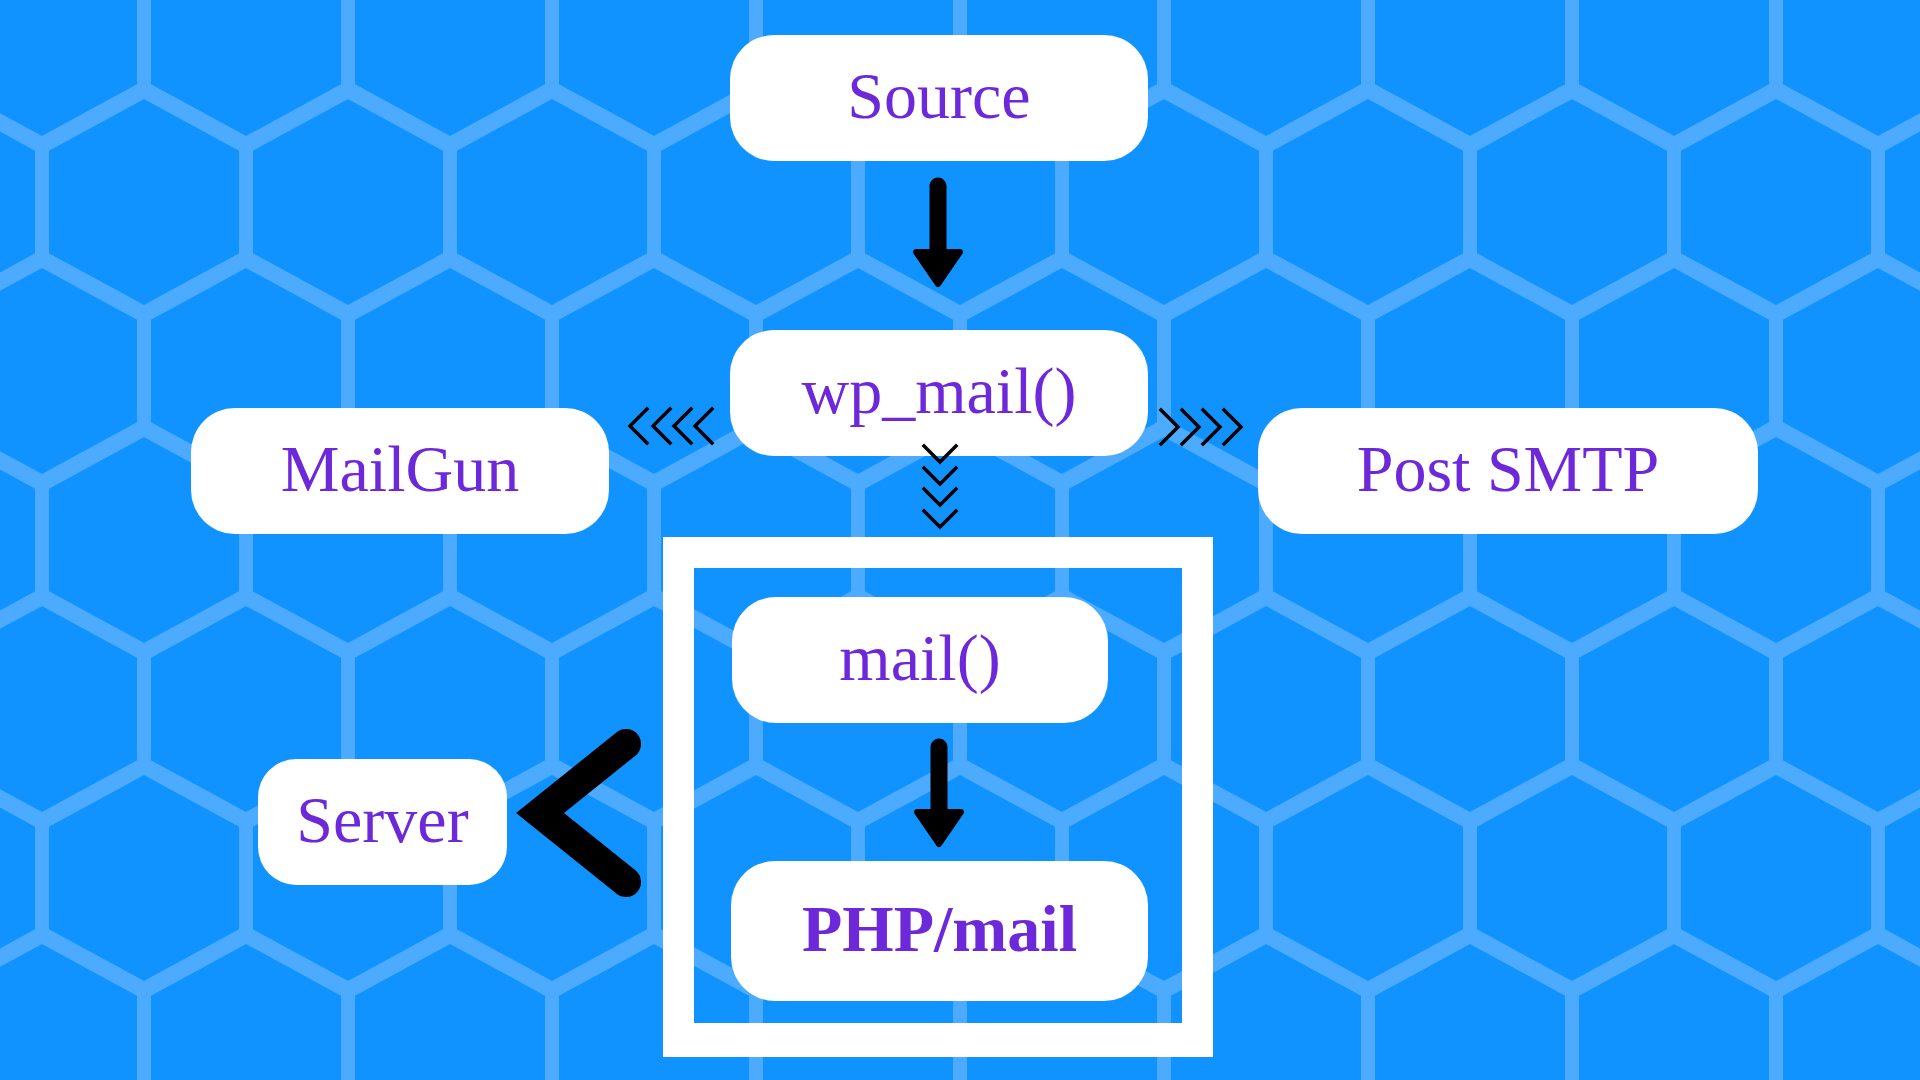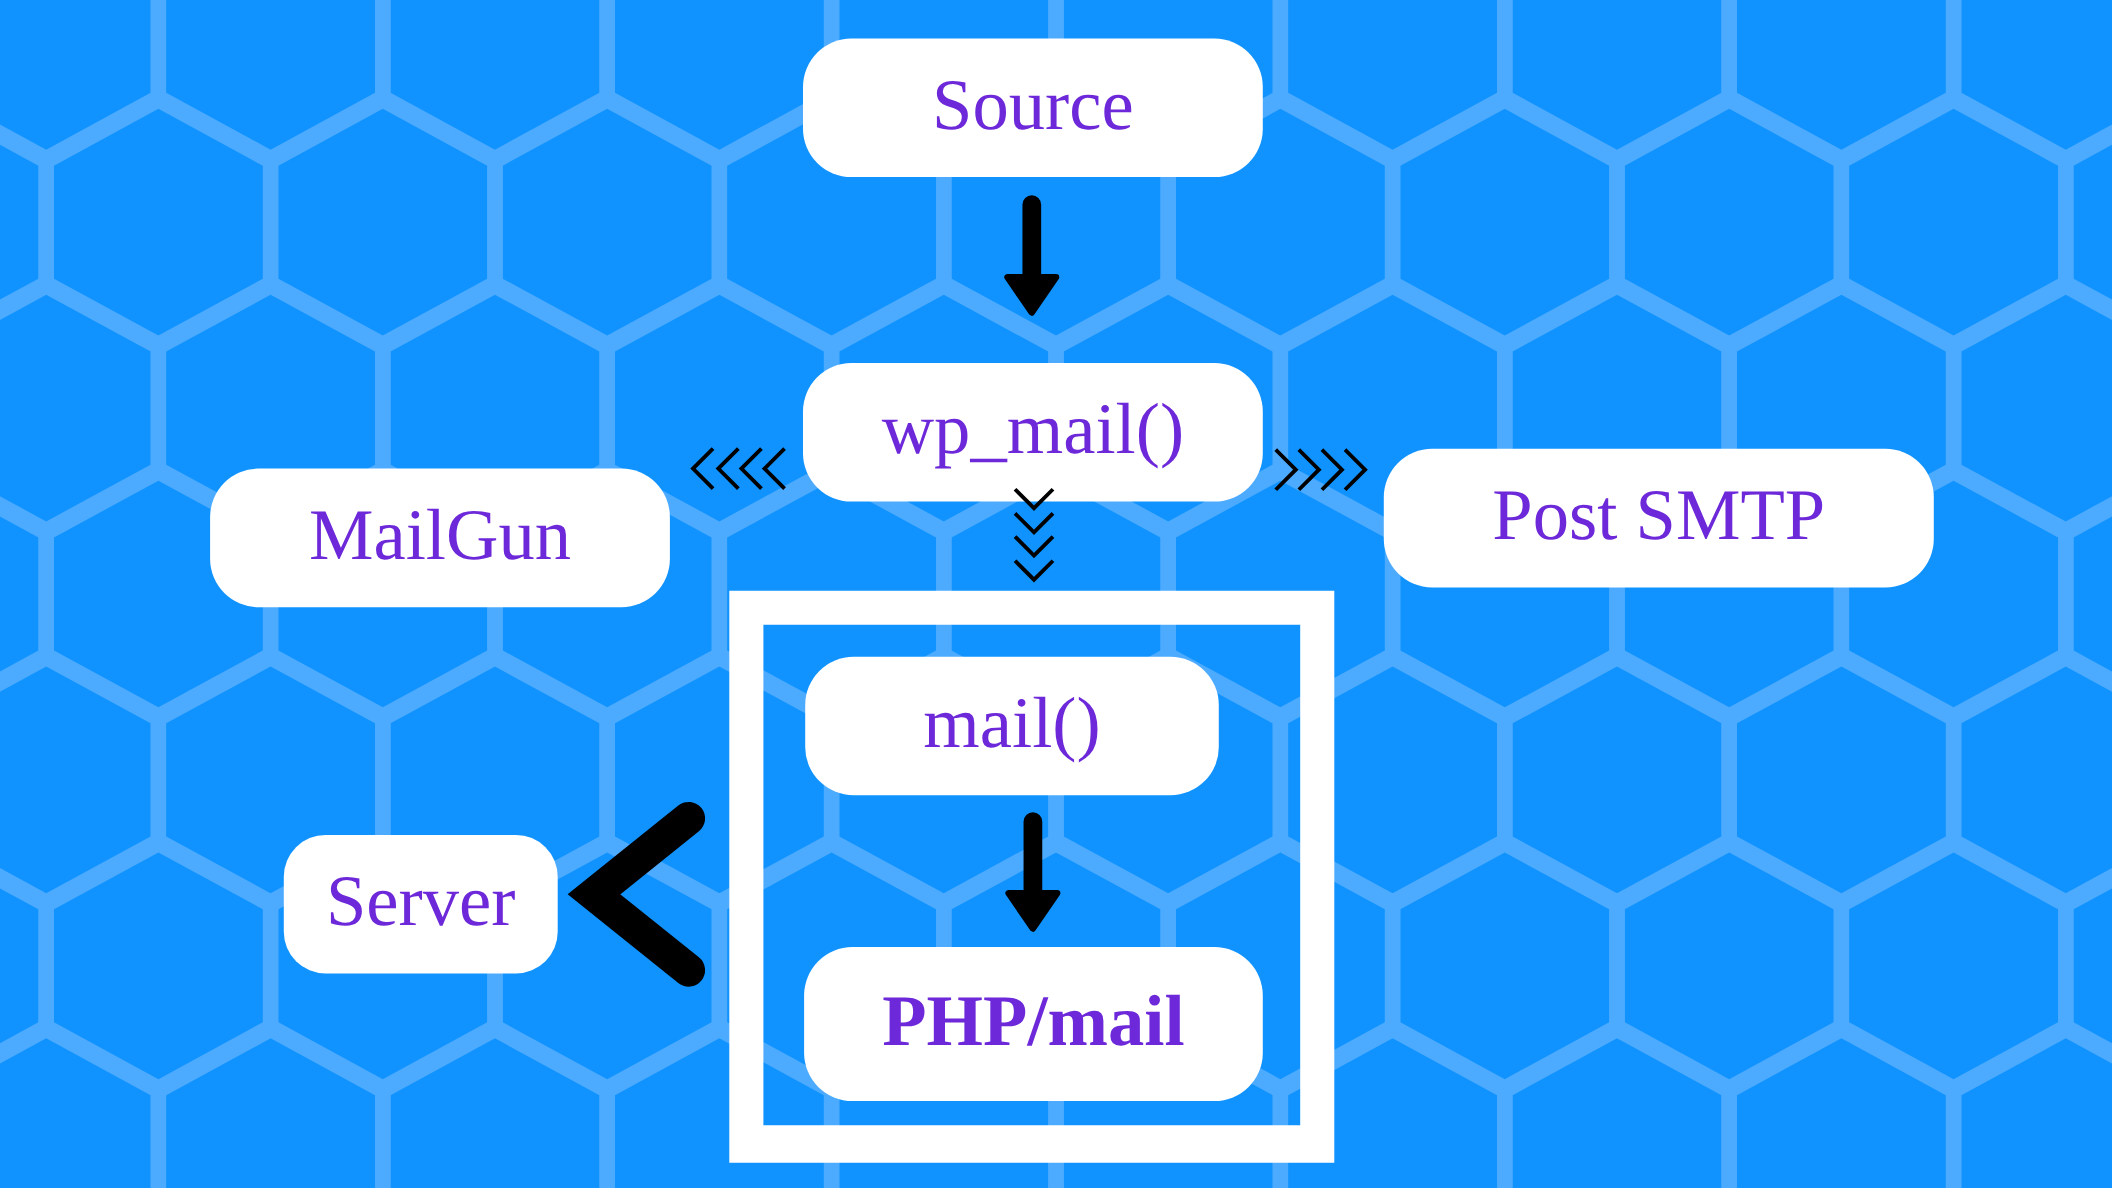--- a/index.html
+++ b/index.html
@@ -11,21 +11,21 @@
   #hex-bg { position: absolute; left: 0; top: 0; width: 1920px; height: 1080px; }
   .node {
     position: absolute; background: #ffffff; border-radius: 44px;
     display: flex; align-items: center; justify-content: center;
     color: #6d28d9; font-size: 66px; line-height: 1; white-space: nowrap;
     font-family: "Liberation Serif", serif;
   }
   .node span { display: block; transform: translateY(-2px); }
   #node-source { left: 730px; top: 35px; width: 418px; height: 126px; }
   #node-wpmail { left: 730px; top: 310px; width: 418px; height: 126px; margin-top: 20px; }
-  #node-mailgun { left: 191px; top: 408px; width: 418px; height: 126px; margin-top: 18px; }
+  #node-mailgun { left: 191px; top: 408px; width: 418px; height: 126px; }
   #node-postsmtp { left: 1258px; top: 408px; width: 500px; height: 126px; }
   #node-mail { left: 732px; top: 597px; width: 376px; height: 126px; }
   #node-phpmail { left: 731px; top: 861px; width: 417px; height: 140px; font-weight: bold; }
   #node-server { left: 258px; top: 748px; width: 249px; height: 126px; border-radius: 38px; margin-top: 11px; }
   #php-frame {
     position: absolute; left: 663px; top: 537px; width: 488px; height: 455px;
     border: 31px solid #ffffff; border-bottom-width: 34px;
   }
   #arrows { position: absolute; left: 0; top: 0; width: 1920px; height: 1080px; pointer-events: none; }
 </style>

